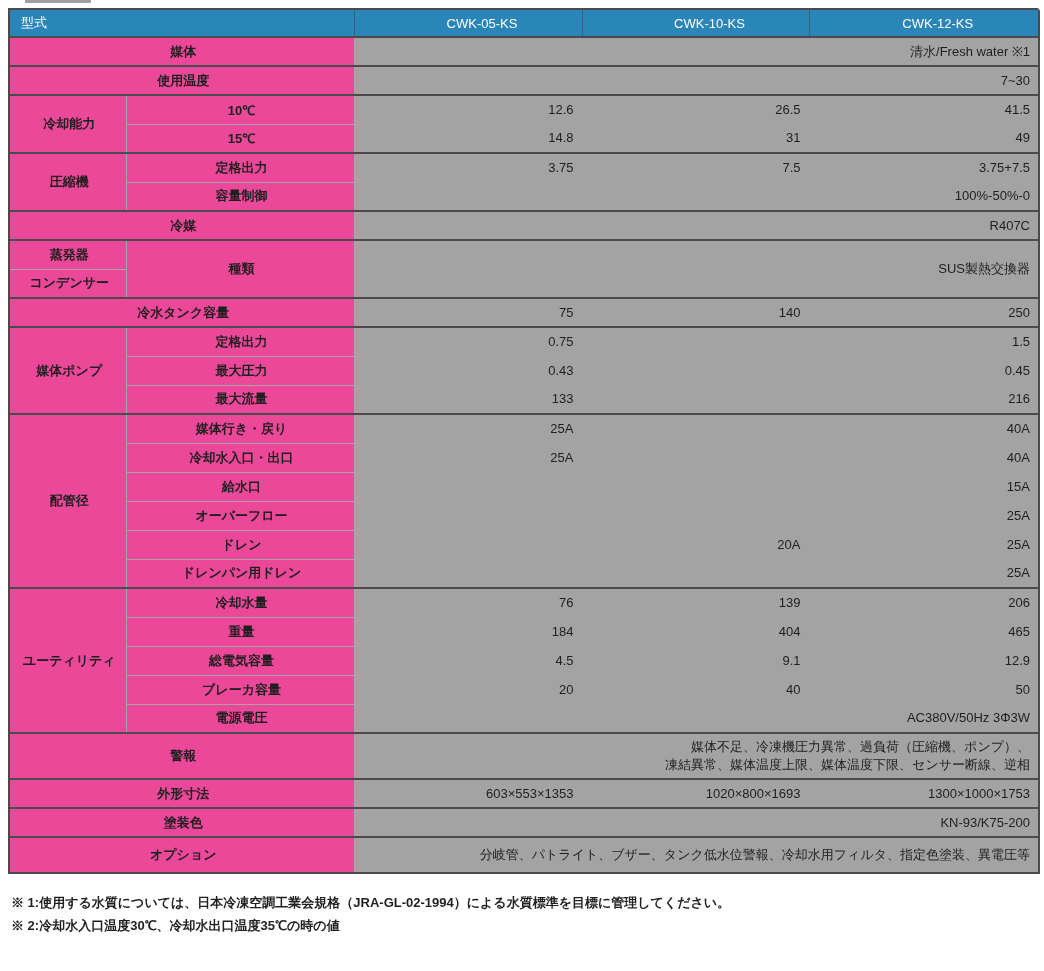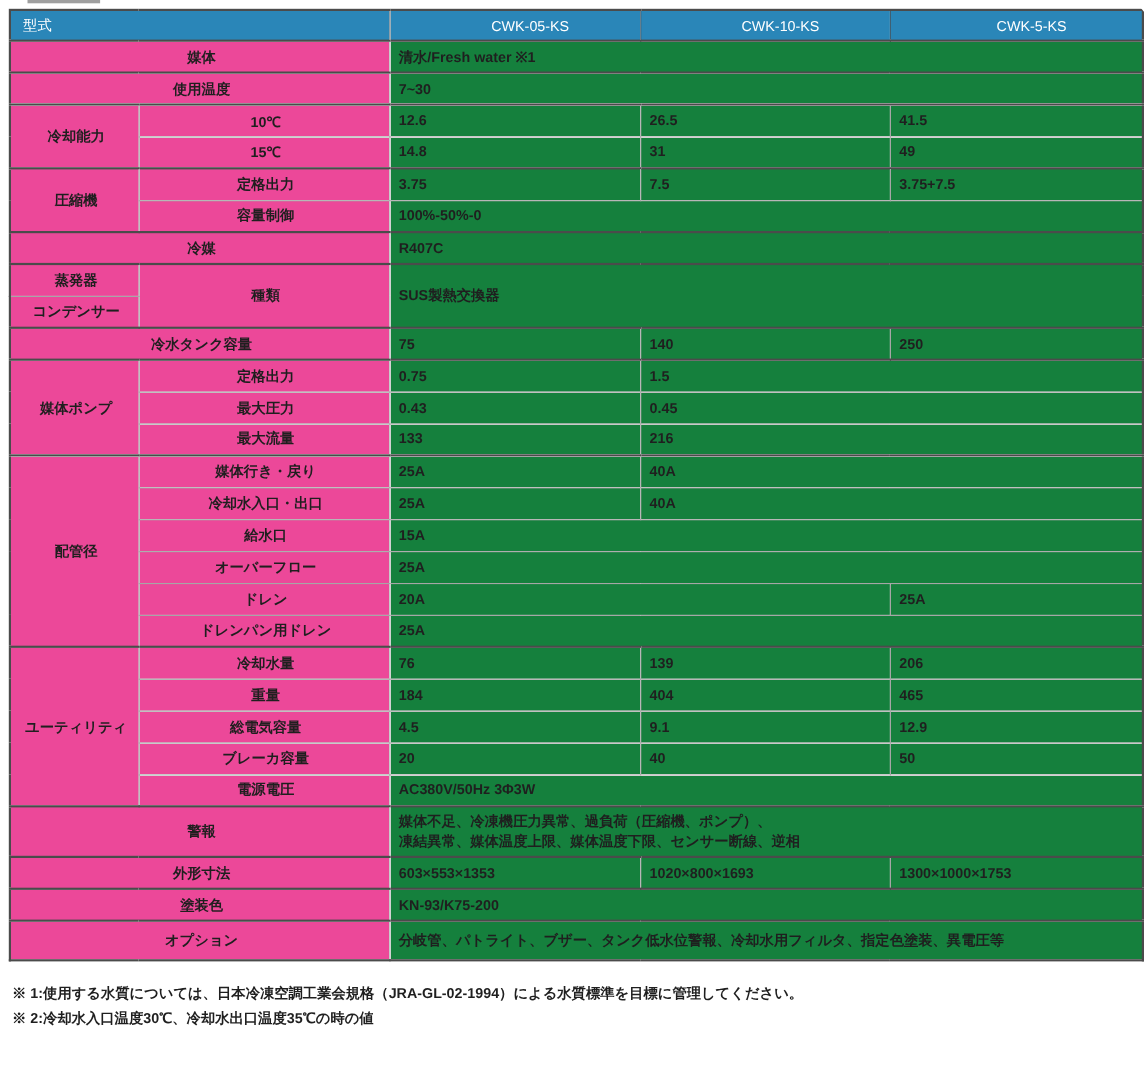--- a/index.html
+++ b/index.html
@@ -51,23 +51,23 @@
   }
   th.hd.left { text-align: left; padding-left: 11px; }
   td.lb {
     background: #ec4899;
     text-align: center;
     font-weight: 700;
     border: 1px solid #a6a6a6;
     padding-left: 11px;
   }
   td.vl {
-    background: #15803d;
-    text-align: left;
-    font-weight: 700;
+    background: #a3a3a3;
+    text-align: right;
+    font-weight: 400;
     border: 1px solid #a6a6a6;
     white-space: pre-line;
     line-height: 1.35;
   }
   tr.sec > th, tr.sec > td { border-top: 2px solid #4b4b4b; }
   .notes {
     margin: 17px 0 0 11px;
     font-size: 13px;
     font-weight: 600;
     line-height: 1.8;
@@ -88,21 +88,21 @@
         <col style="width: 228px;">
         <col style="width: 228px;">
         <col style="width: 227px;">
         <col style="width: 230px;">
       </colgroup>
     <tbody>
         <tr class="sec" style="height: 28px;">
           <th class="hd left" colspan="2">型式</th>
           <th class="hd">CWK-05-KS</th>
           <th class="hd">CWK-10-KS</th>
-          <th class="hd">CWK-5-KS</th>
+          <th class="hd">CWK-12-KS</th>
         </tr>
         <tr class="sec">
           <td class="lb" colspan="2">媒体</td>
           <td class="vl" colspan="3">清水/Fresh water ※1</td>
         </tr>
         <tr class="sec">
           <td class="lb" colspan="2">使用温度</td>
           <td class="vl" colspan="3">7~30</td>
         </tr>
         <tr class="sec">

